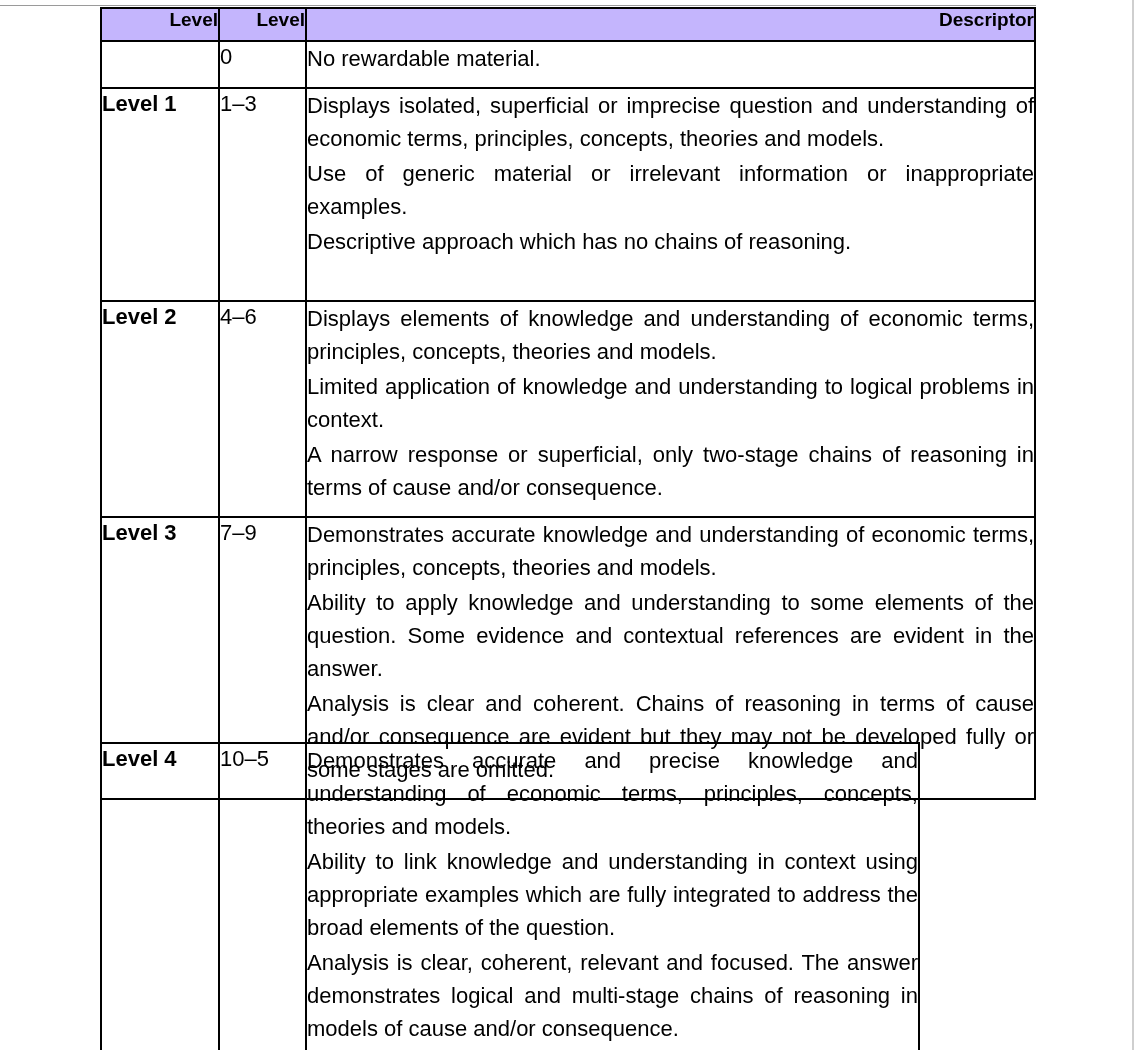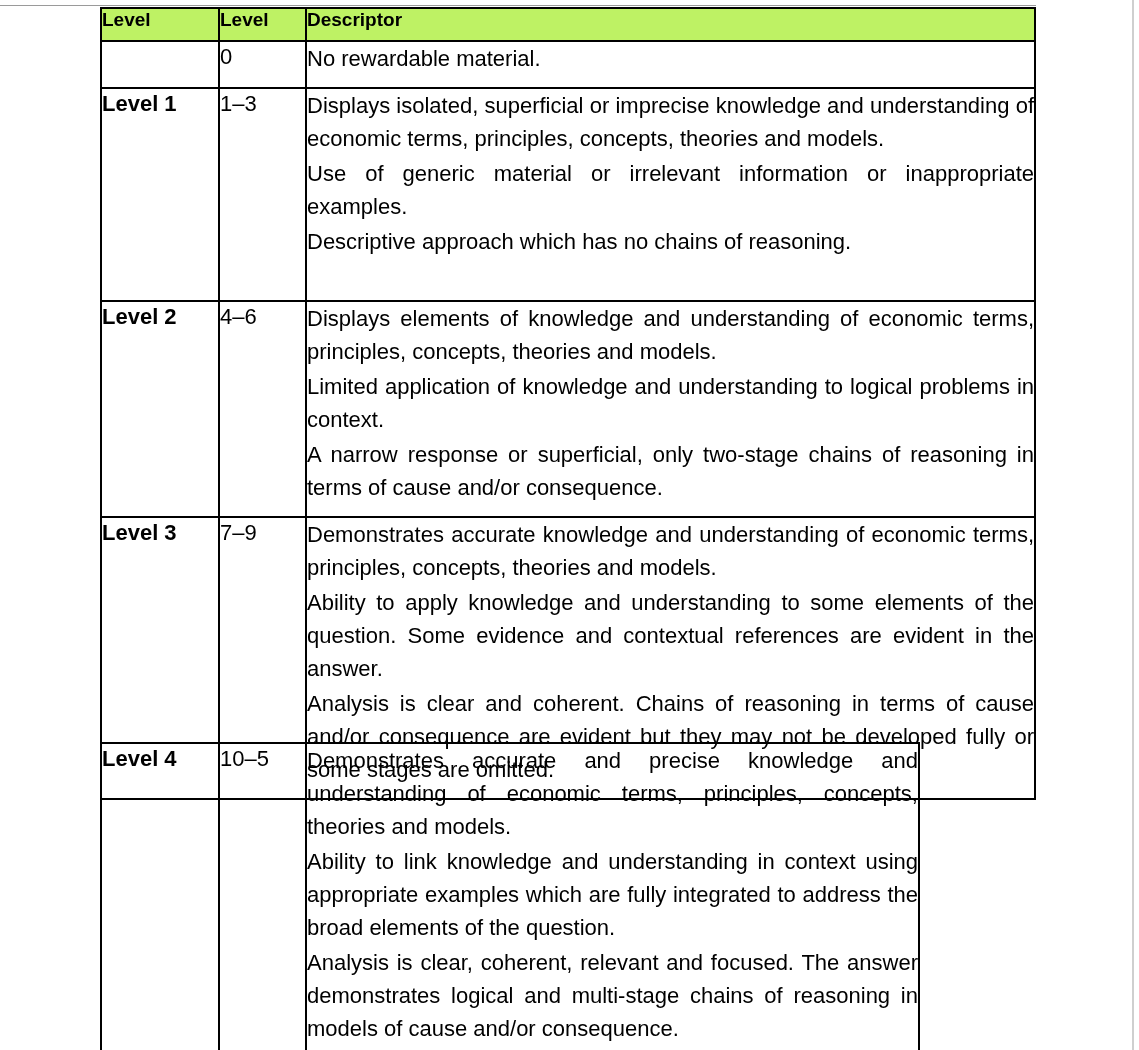--- a/index.html
+++ b/index.html
@@ -50,24 +50,24 @@
   col.c-mark  { width: 87px;  }
 
   tr.r-head   { height: 33px; }
   tr.r-zero   { height: 33px; }
   tr.r-lvl1   { height: 213px; }
   tr.r-lvl2   { height: 202px; }
   tr.r-lvl3   { height: 263px; }
   tr.r-lvl4   { height: 295px; }
 
   th.hd {
-    background: #bef264;
+    background: #c4b5fd;
     font-size: 19px;
     font-weight: bold;
-    text-align: left;
+    text-align: right;
     vertical-align: middle;
     padding: 4px 2px;
   }
 
   td.level-cell {
     font-size: 22px;
     font-weight: bold;
     padding: 8px 4px 4px 11px;
     line-height: 30px;
   }
@@ -113,21 +113,21 @@
       <td class="mark-cell">0</td>
       <td class="desc-cell">
         <p>No rewardable material.</p>
       </td>
     </tr>
 
     <tr class="r-lvl1">
       <td class="level-cell">Level 1</td>
       <td class="mark-cell">1–3</td>
       <td class="desc-cell">
-        <p>Displays isolated, superficial or imprecise knowledge and understanding of economic terms, principles, concepts, theories and models.</p>
+        <p>Displays isolated, superficial or imprecise question and understanding of economic terms, principles, concepts, theories and models.</p>
         <p>Use of generic material or irrelevant information or inappropriate examples.</p>
         <p>Descriptive approach which has no chains of reasoning.</p>
       </td>
     </tr>
 
     <tr class="r-lvl2">
       <td class="level-cell">Level 2</td>
       <td class="mark-cell">4–6</td>
       <td class="desc-cell">
         <p>Displays elements of knowledge and understanding of economic terms, principles, concepts, theories and models.</p>

